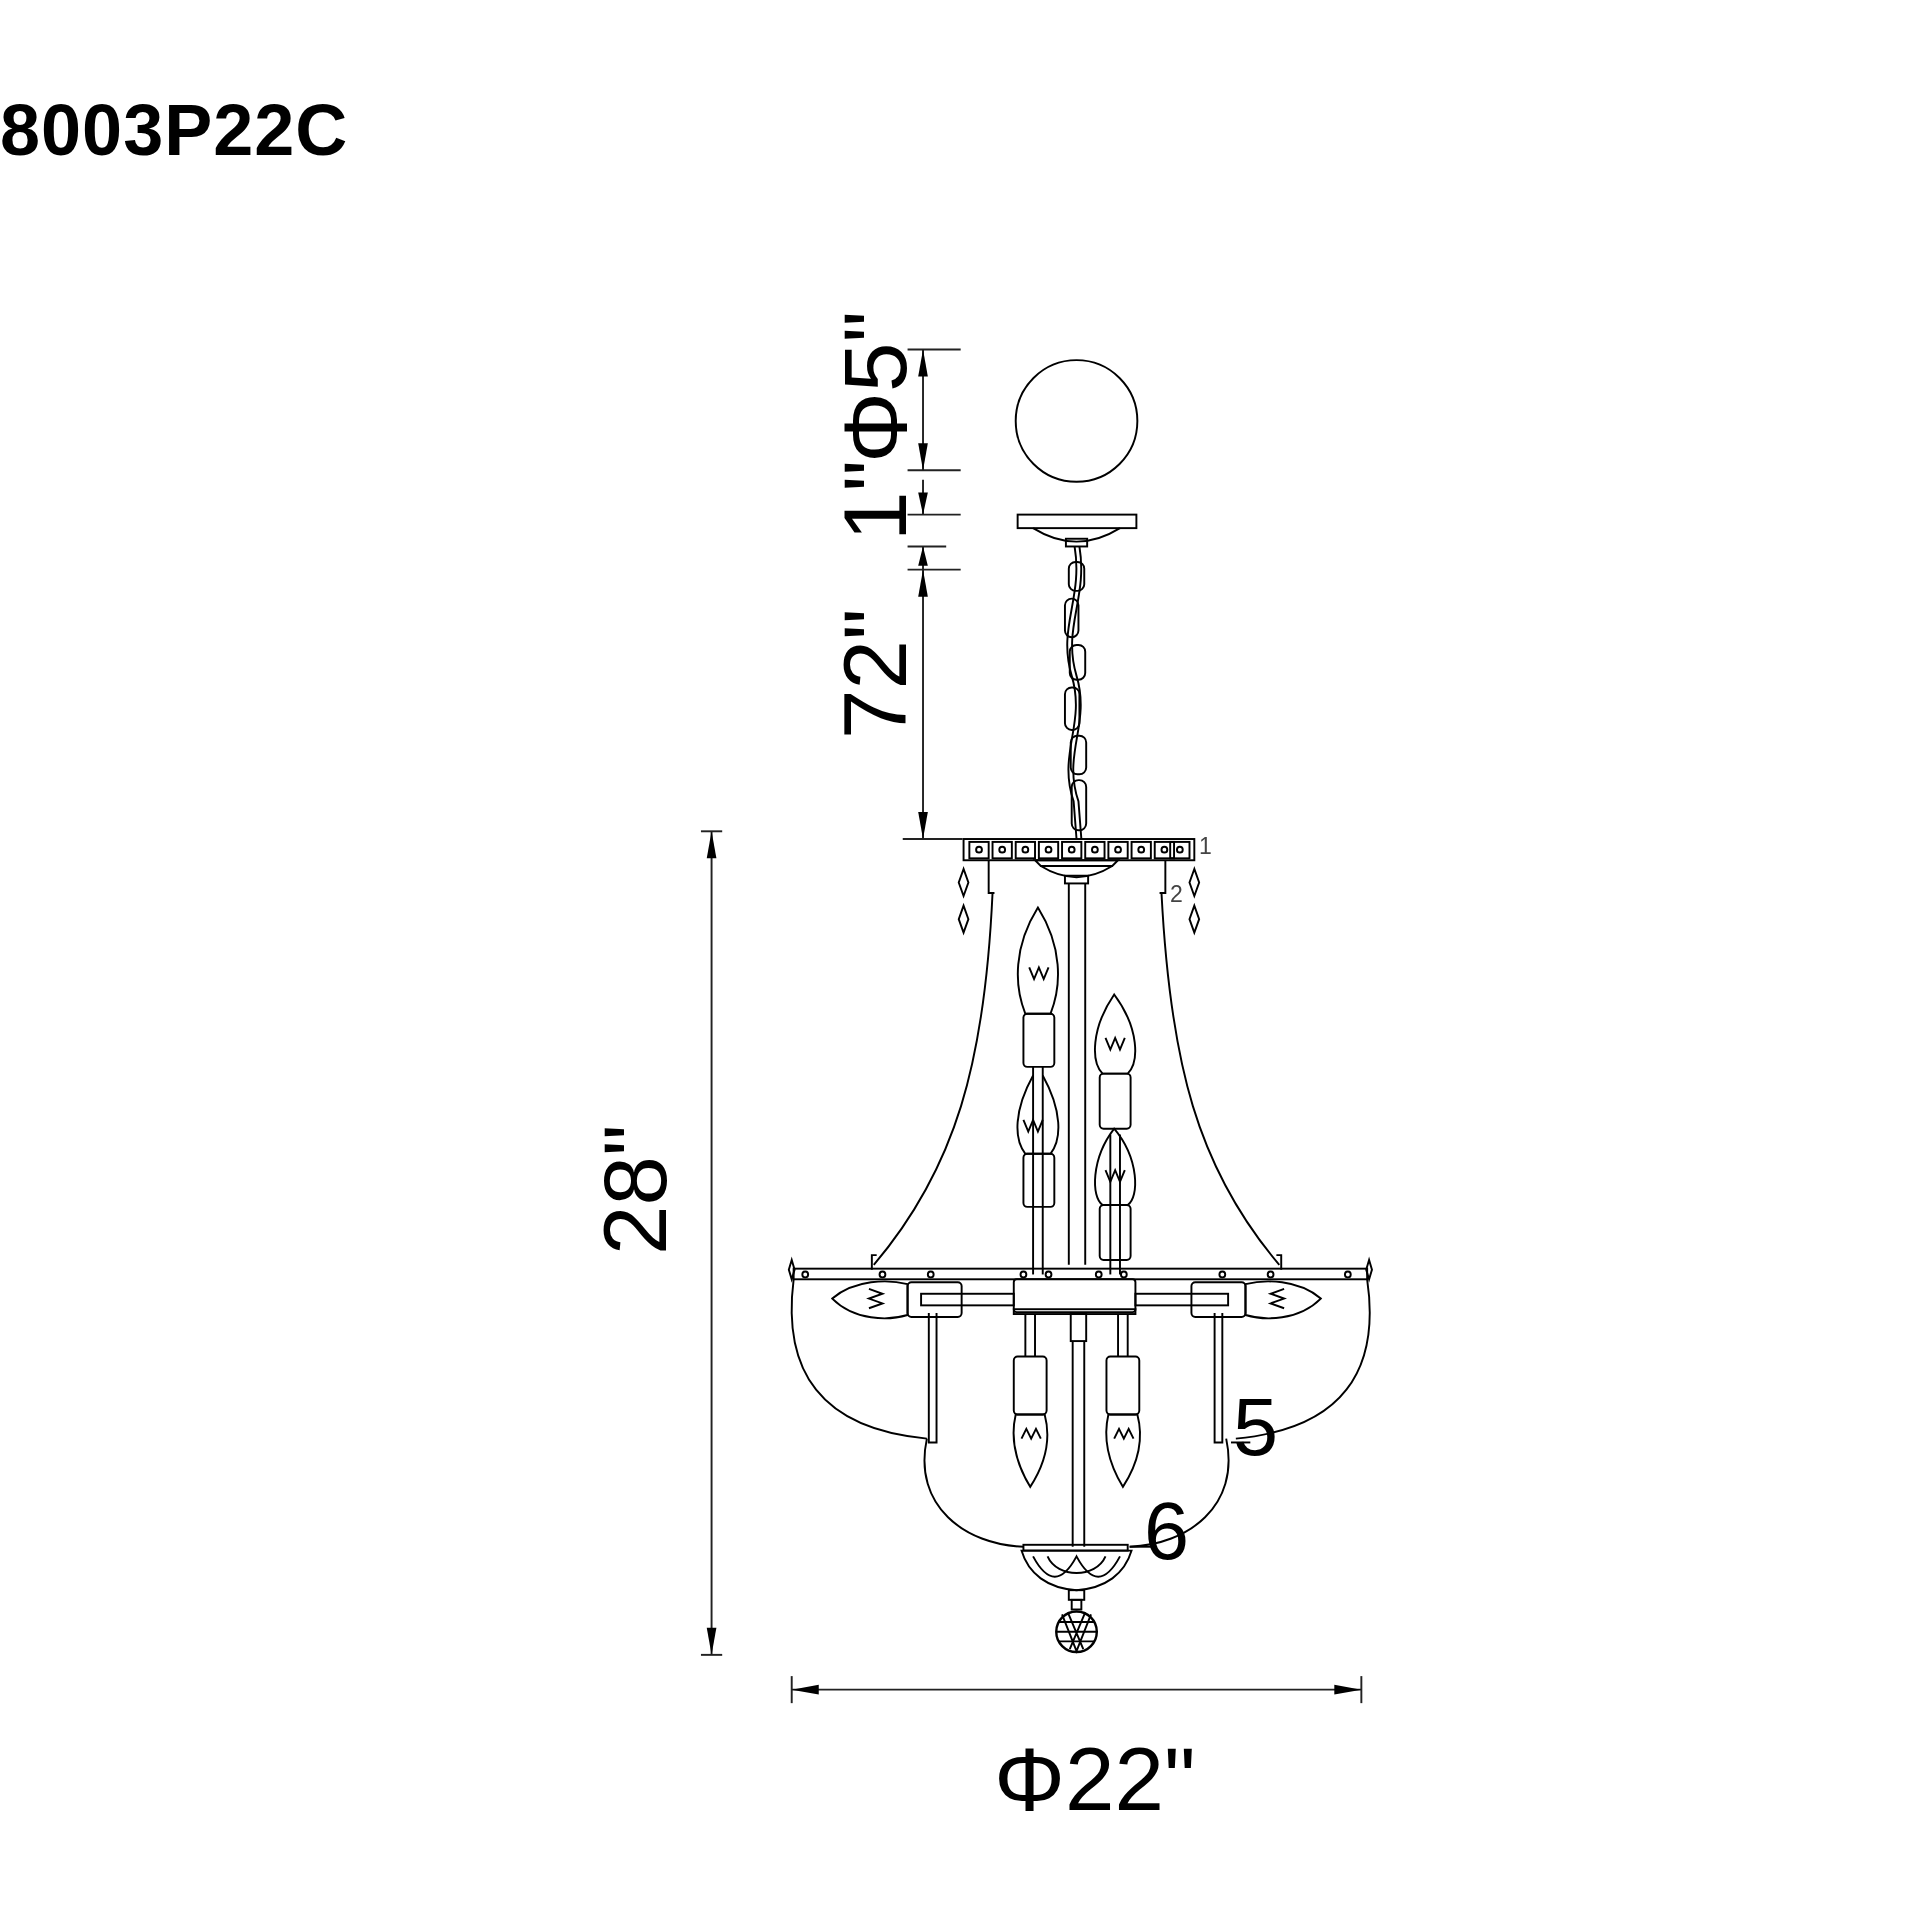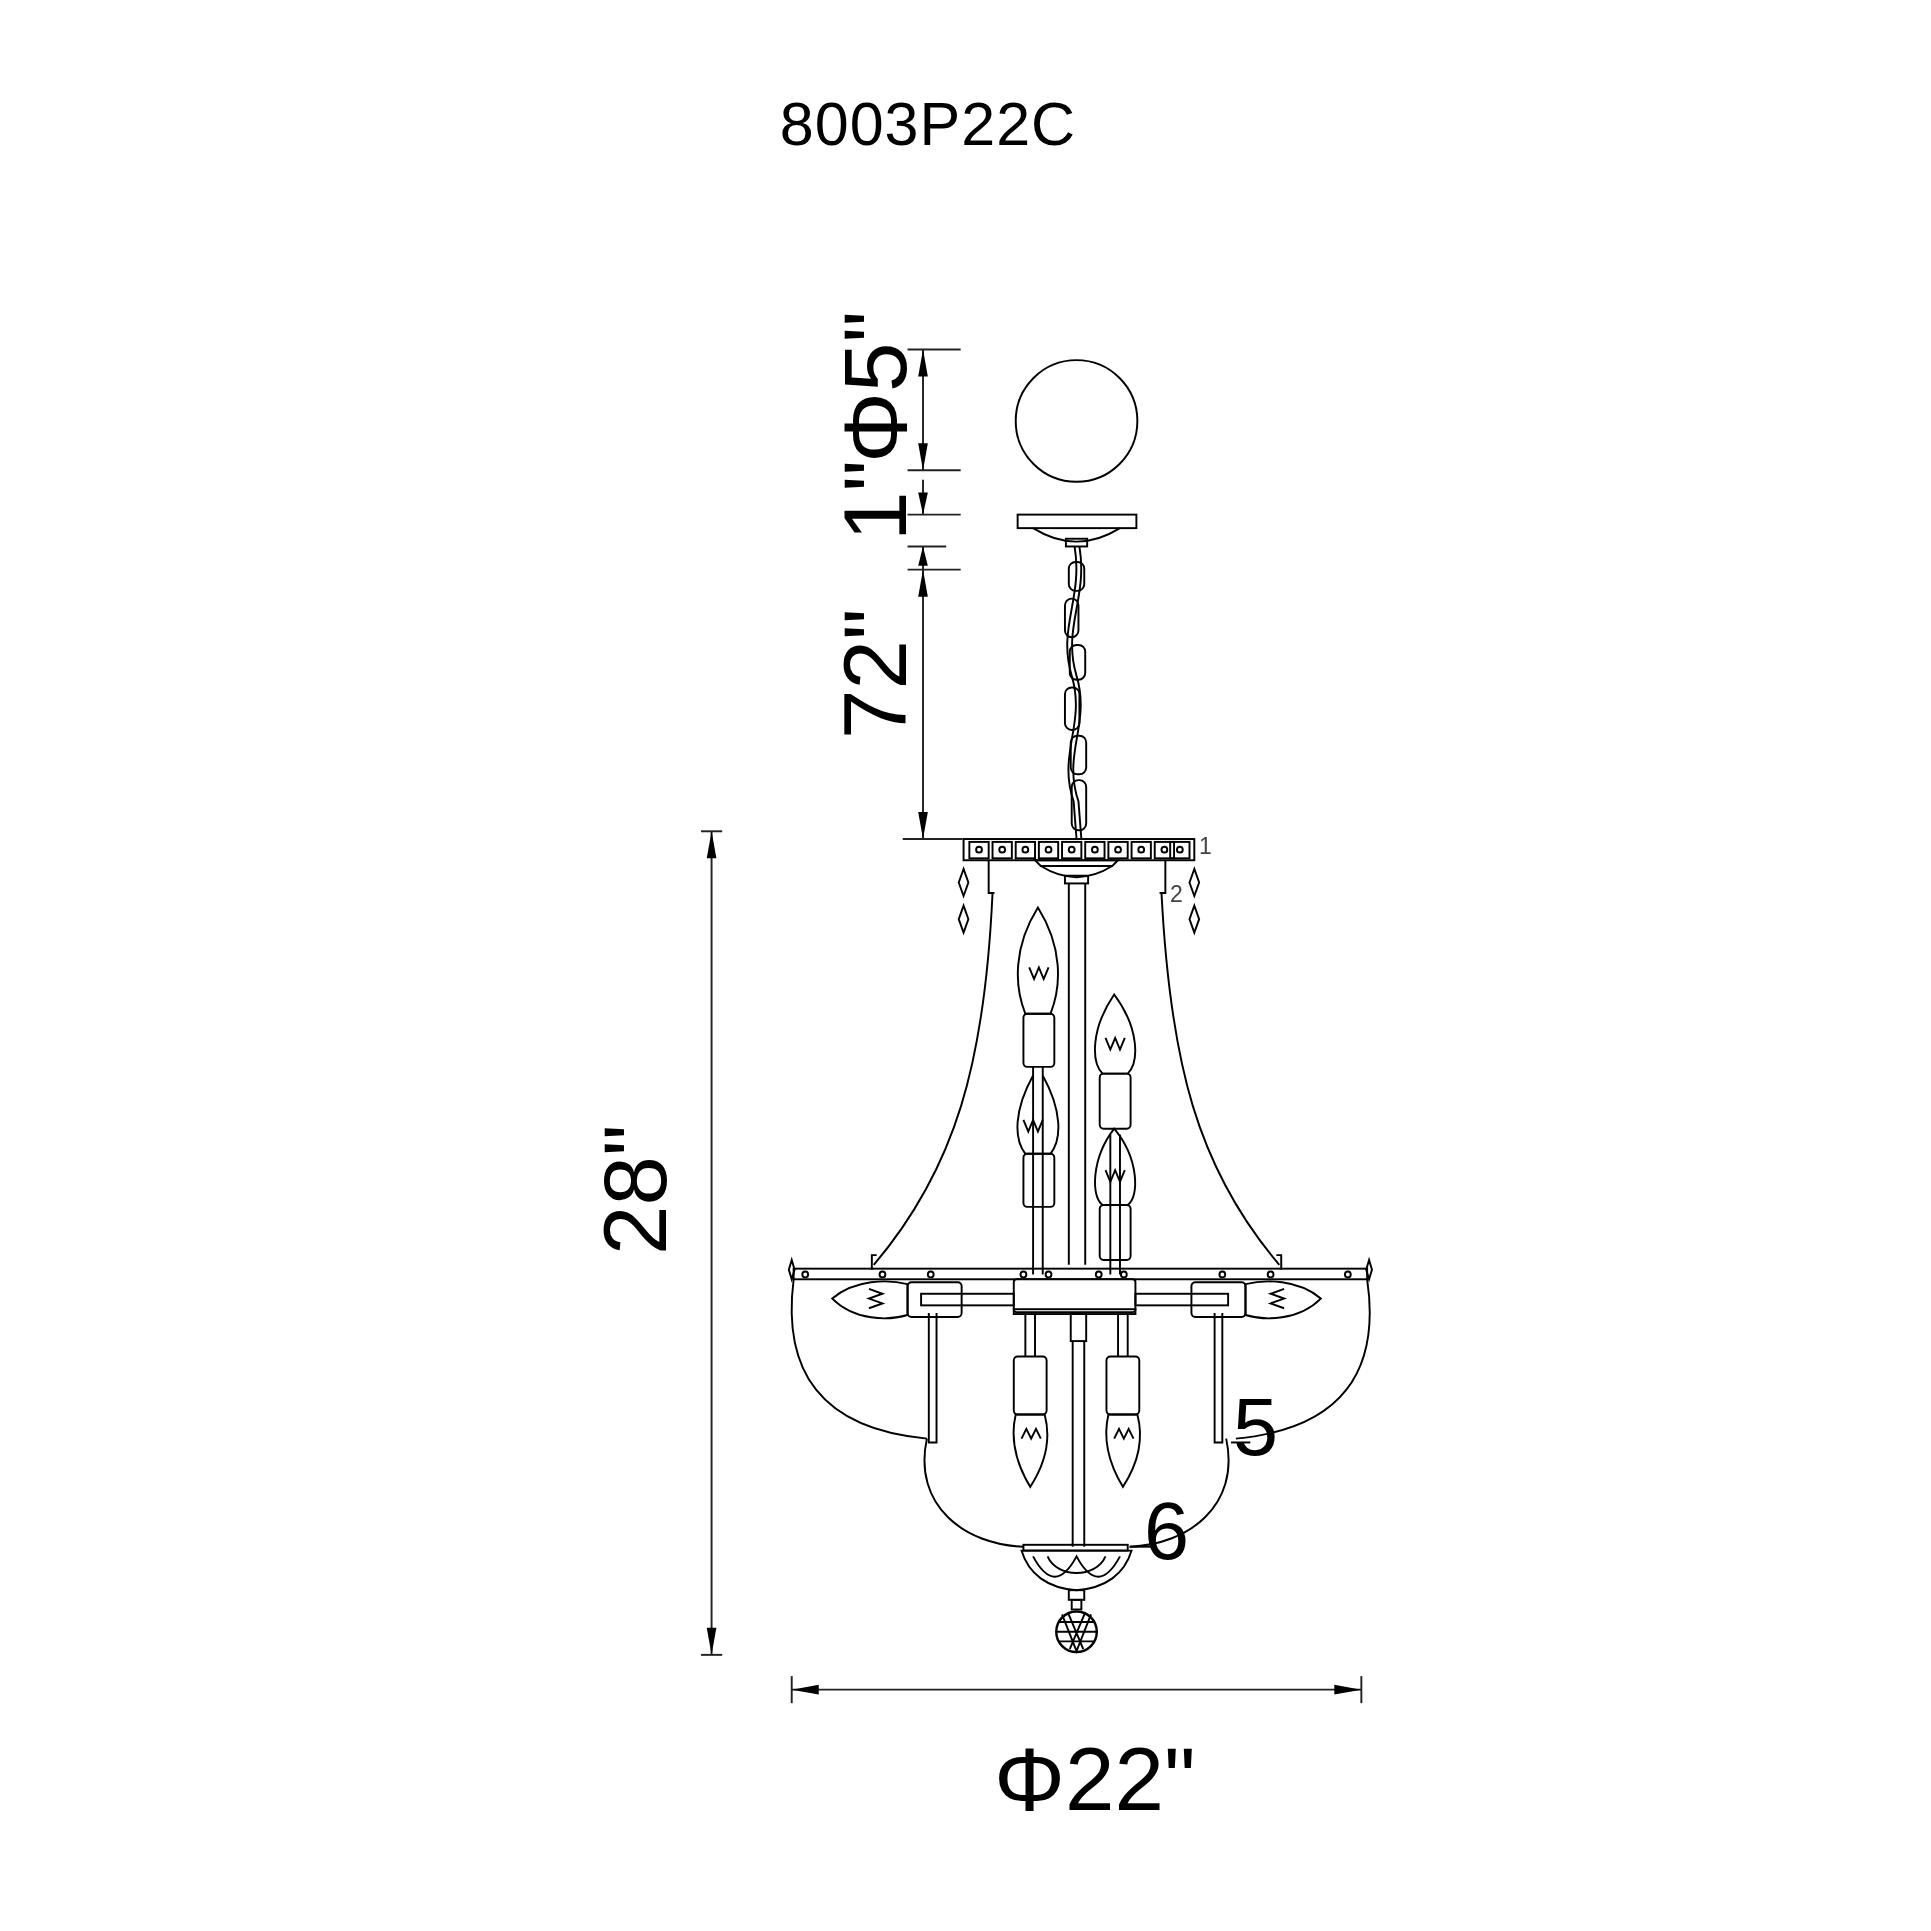--- a/index.html
+++ b/index.html
@@ -1,18 +1,18 @@
 <!DOCTYPE html>
 <html><head>
 <meta charset="utf-8">
 <style>
   html, body { margin:0; padding:0; background:#ffffff; }
   body { width:1931px; height:1931px; position:relative; overflow:hidden; font-family:"Liberation Sans", sans-serif; }
   #drawing { position:absolute; left:0; top:0; width:1931px; height:1931px; }
-  .title { position:absolute; left:0; width:1856px; top:89px; text-align:center; font-size:61px; color:#000; letter-spacing:1px; }
+  .title { position:absolute; left:0; width:1856px; top:89px; text-align:left; font-size:72px; color:#000; letter-spacing:1px;font-weight:bold; }
   .dimtext { position:absolute; font-size:89px; color:#000; white-space:nowrap; }
   .vert { transform-origin:0 0; transform:rotate(-90deg); }
   .callout { position:absolute; color:#000; white-space:nowrap; }
   .callout.big { font-size:81px; }
   .callout.small { font-size:23px; color:#444; }
   svg .thin { stroke:#000; stroke-width:2; fill:none; }
   svg .med { stroke:#000; stroke-width:2.5; fill:none; }
   svg .dim { stroke:#222; stroke-width:2; fill:none; }
   svg .arrow { fill:#000; stroke:none; }
   svg .wfill { fill:#fff; stroke:#000; stroke-width:2; }

